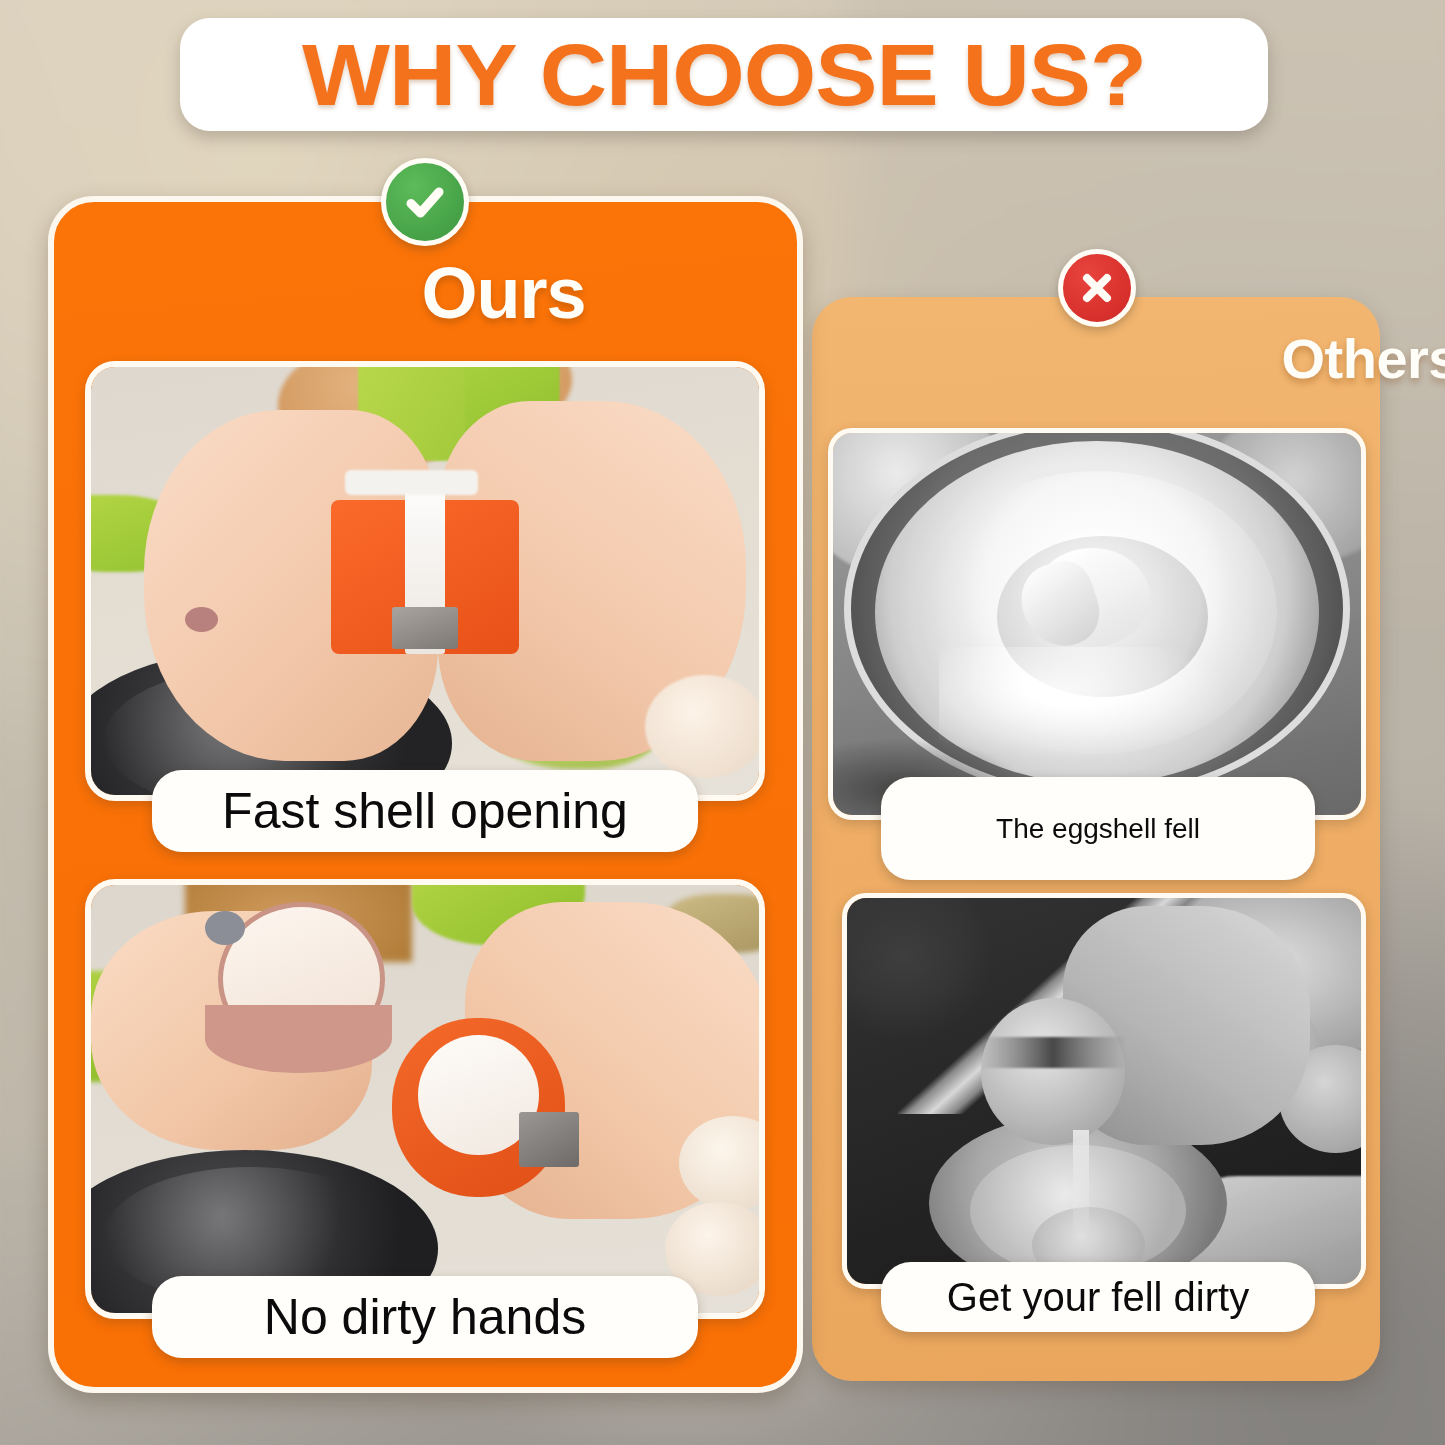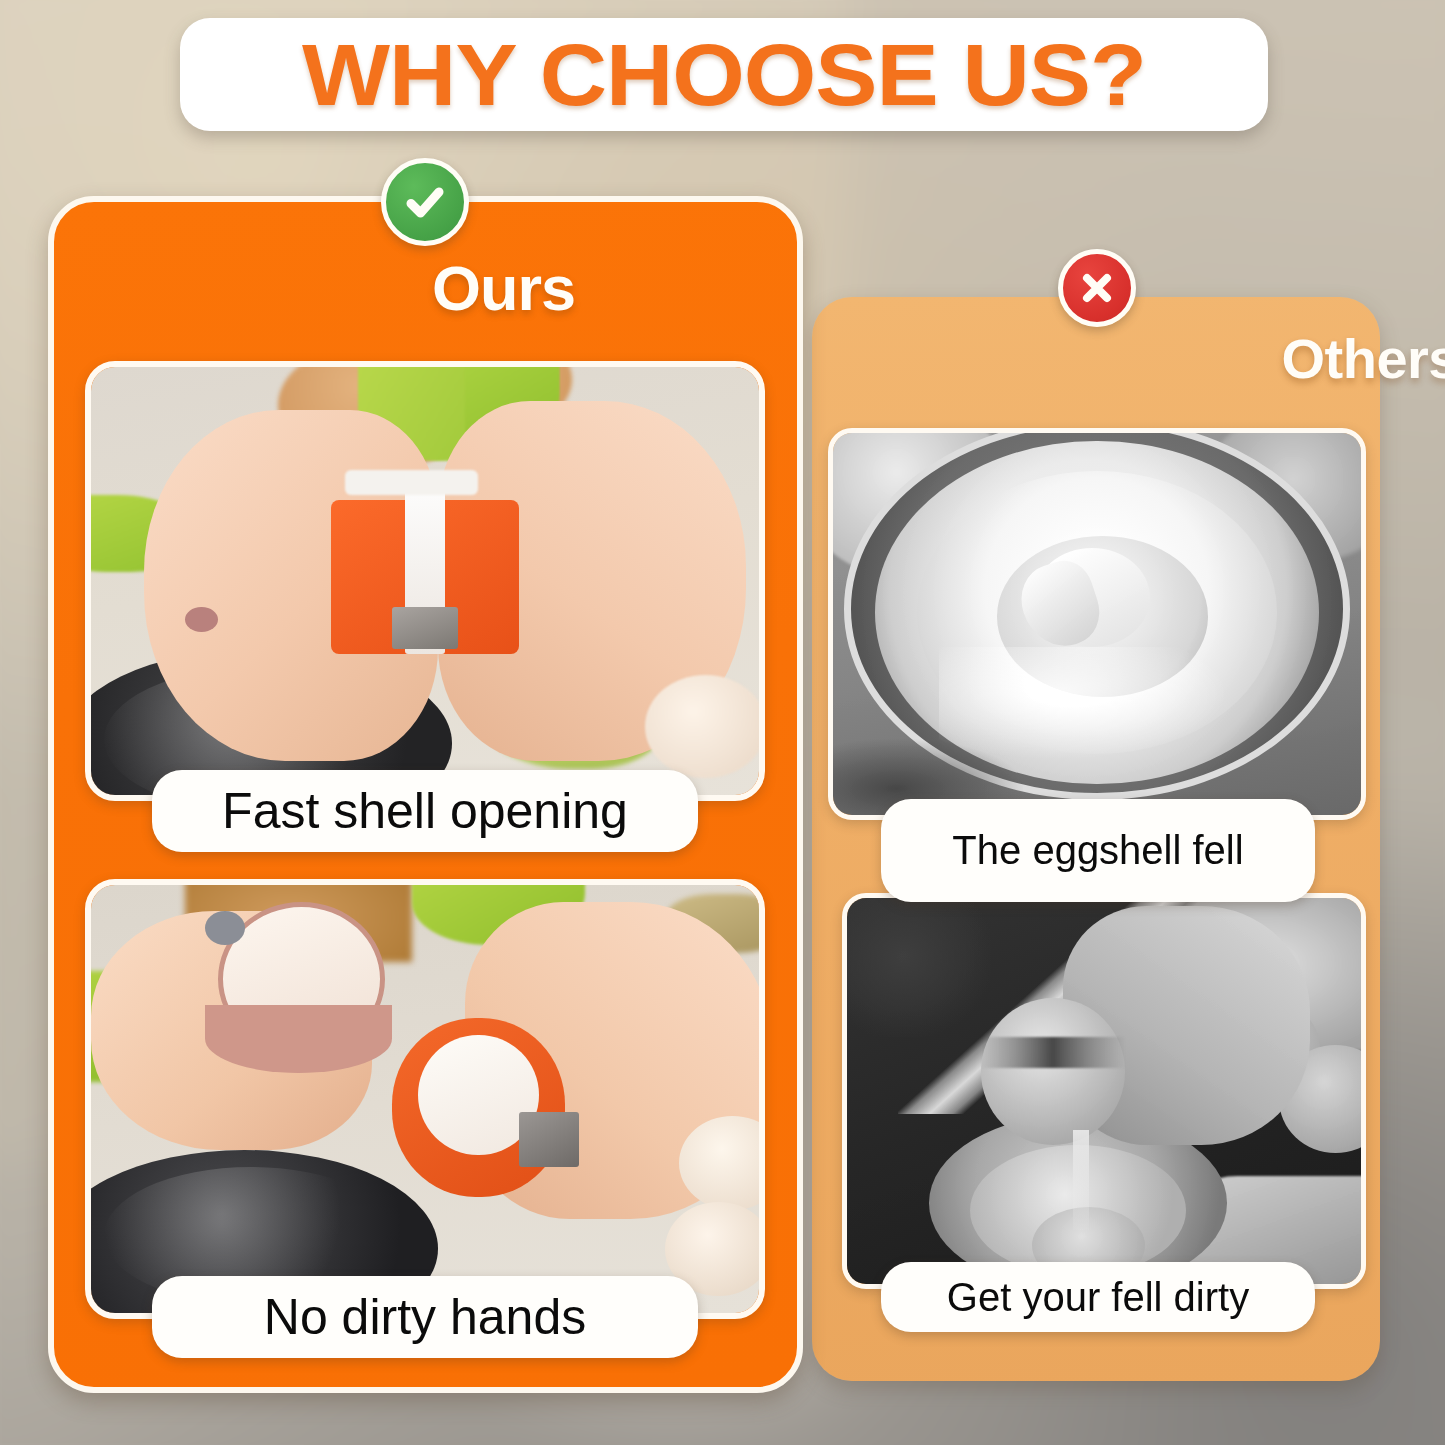--- a/index.html
+++ b/index.html
@@ -59,21 +59,21 @@
     border-radius:40px; z-index:1;
     box-shadow:0 8px 20px rgba(90,70,50,.26);
   }
 
   
   .brand-heading{
     position:absolute; width:100%; text-align:center;
     font-weight:700; color:#fffdf8; z-index:4;
     text-shadow:0 4px 7px rgba(120,60,10,.33);
   }
-  #ours-heading{ top:252px; left:48px; width:911px; font-size:63px; letter-spacing:-1px; }
+  #ours-heading{ top:252px; left:48px; width:911px; font-size:72px; letter-spacing:-1px; }
   #others-heading{ top:326px; left:812px; width:647px; font-size:56px; letter-spacing:-.5px;text-align:right; }
 
   
   .badge{
     position:absolute; border-radius:50%; z-index:8;
     border:5px solid #fffdf6;
     display:flex; align-items:center; justify-content:center;
     box-shadow:0 4px 10px rgba(80,60,40,.30);
   }
   #check-badge{
@@ -103,21 +103,21 @@
 
   
   .caption{
     position:absolute; background:#fffefb; border-radius:30px; z-index:7;
     display:flex; align-items:center; justify-content:center; text-align:center;
     color:#0b0b0b; font-weight:400; line-height:1.12;
     box-shadow:0 4px 11px rgba(70,50,30,.26);
   }
   #cap-ours-1{ left:152px; top:758px; width:546px; height:82px; font-size:50px;margin-top:12px; }
   #cap-ours-2{ left:152px; top:1276px; width:546px; height:82px; font-size:50px; }
-  #cap-others-1{ left:881px; top:799px; width:434px; height:103px; font-size:40px; }
+  #cap-others-1{ left:881px; top:777px; width:434px; height:103px; font-size:28px; }
   #cap-others-2{ left:881px; top:1262px; width:434px; height:70px; font-size:40px; }
 </style>
 </head>
 <body>
 
 <div id="backdrop">
   <div class="bg-l bg-base"></div>
   <div class="bg-l bg-warm"></div>
   <div class="bg-l bg-warm2"></div>
   <div class="bg-l bg-panel"></div>

